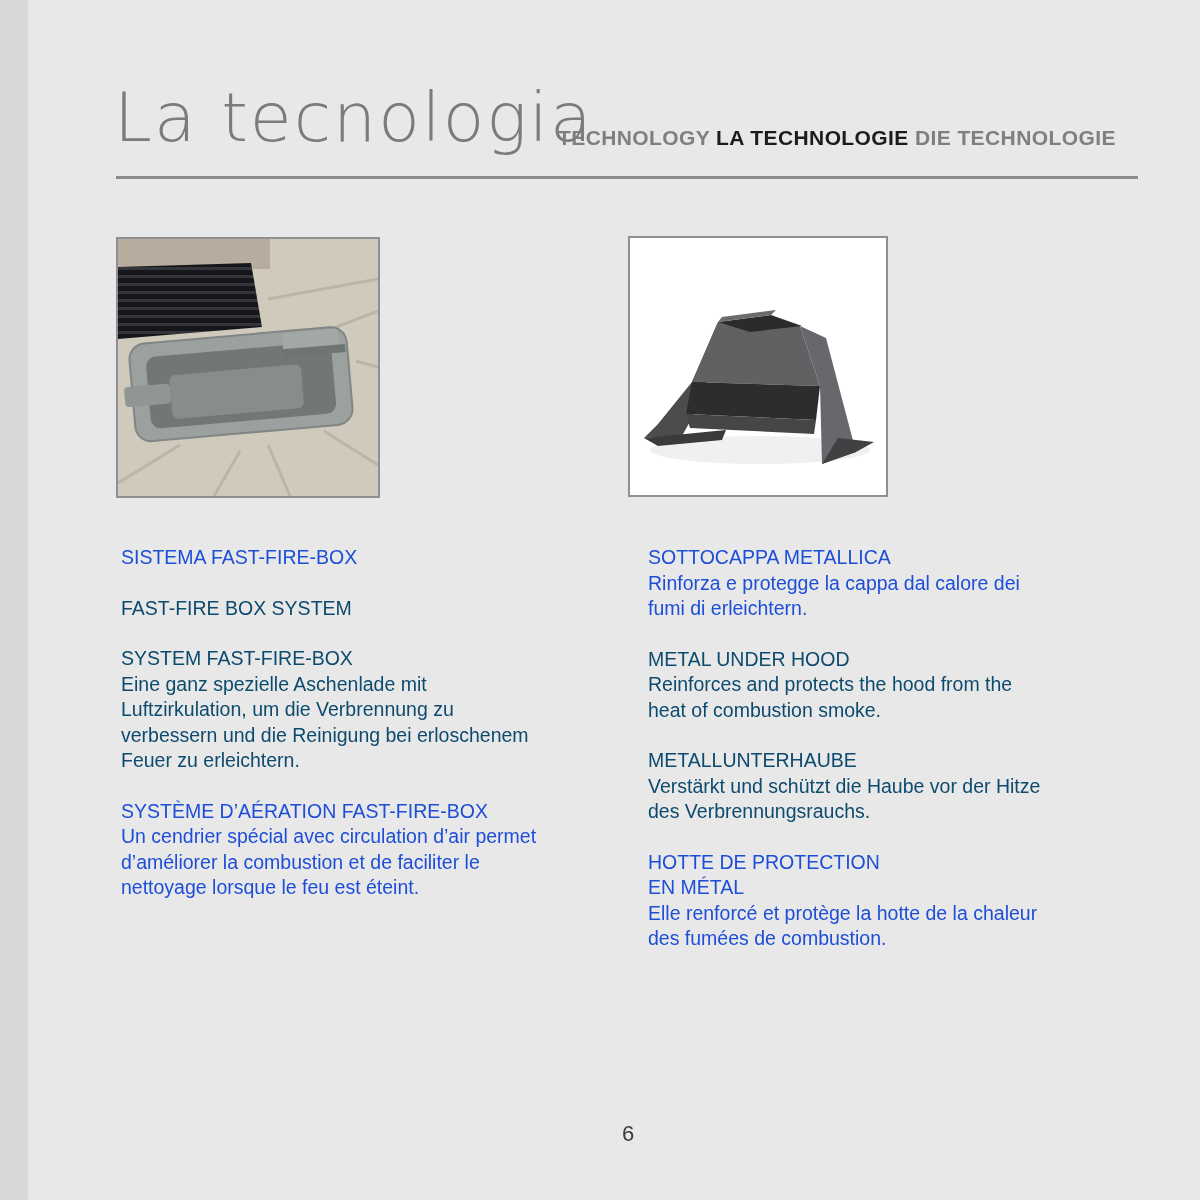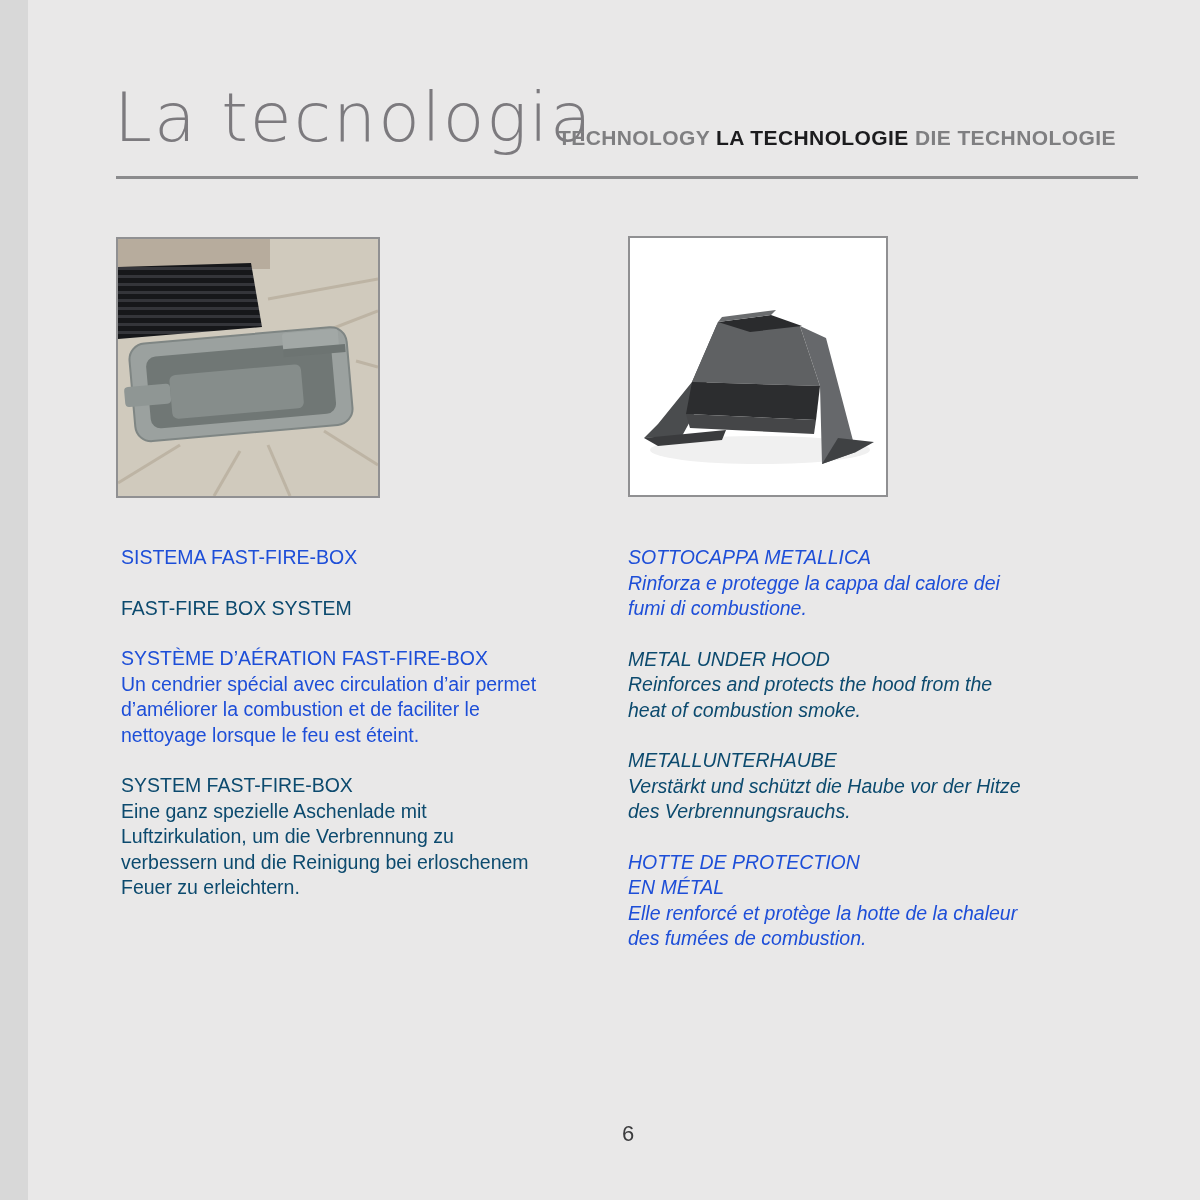--- a/index.html
+++ b/index.html
@@ -42,21 +42,21 @@
   }
   .figure svg{display:block;}
   #fig-left{left:88px;top:237px;width:264px;height:261px;}
   #fig-right{left:600px;top:236px;width:260px;height:261px;}
   
   .col{
     position:absolute;top:545px;width:460px;
     font-size:19.5px;line-height:25.5px;
   }
   #col-left{left:93px;}
-  #col-right{left:600px;font-style:italic;}
+  #col-right{left:620px;}
   .block{margin:0 0 25px 0;}
   .block .heading,.block .body{white-space:pre-line;}
   .block.dark{color:#1d4ed8;}
   .block.light{color:#0c4a6e;}
   
   .page-number{
     position:absolute;left:0;top:1121px;width:1200px;
     text-align:center;
     font-size:22px;color:#3c3c3e;
   }
@@ -133,40 +133,40 @@
     </svg>
   </div>
 
   <div class="col" id="col-left">
     <div class="block dark">
       <div class="heading">SISTEMA FAST-FIRE-BOX</div>
     </div>
     <div class="block light">
       <div class="heading">FAST-FIRE BOX SYSTEM</div>
     </div>
-    <div class="block dark">
-      <div class="heading">SYSTÈME D’AÉRATION  FAST-FIRE-BOX</div>
-      <div class="body">Un cendrier spécial avec circulation d’air permet
-d’améliorer la combustion et de faciliter le
-nettoyage lorsque le feu est éteint.</div>
-    </div>
     <div class="block light">
       <div class="heading">SYSTEM FAST-FIRE-BOX</div>
       <div class="body">Eine ganz spezielle Aschenlade mit
 Luftzirkulation, um die Verbrennung zu
 verbessern und die Reinigung bei erloschenem
 Feuer zu erleichtern.</div>
     </div>
+    <div class="block dark">
+      <div class="heading">SYSTÈME D’AÉRATION  FAST-FIRE-BOX</div>
+      <div class="body">Un cendrier spécial avec circulation d’air permet
+d’améliorer la combustion et de faciliter le
+nettoyage lorsque le feu est éteint.</div>
+    </div>
   </div>
 
   <div class="col" id="col-right">
     <div class="block dark">
       <div class="heading">SOTTOCAPPA METALLICA</div>
       <div class="body">Rinforza e protegge la cappa dal calore dei
-fumi di combustione.</div>
+fumi di erleichtern.</div>
     </div>
     <div class="block light">
       <div class="heading">METAL UNDER HOOD</div>
       <div class="body">Reinforces and protects the hood from the
 heat of combustion smoke.</div>
     </div>
     <div class="block light">
       <div class="heading">METALLUNTERHAUBE</div>
       <div class="body">Verstärkt und schützt die Haube vor der Hitze
 des Verbrennungsrauchs.</div>

